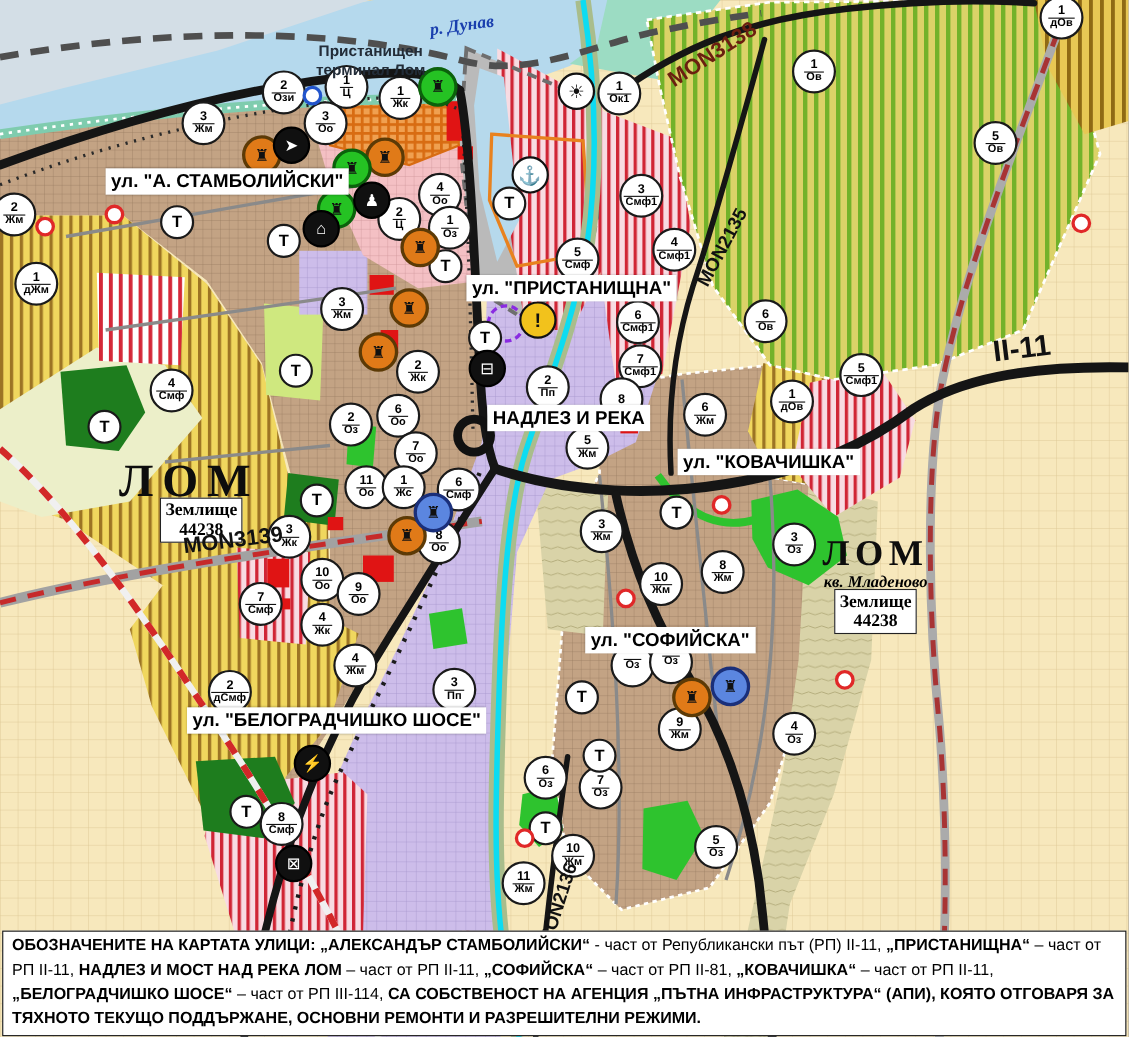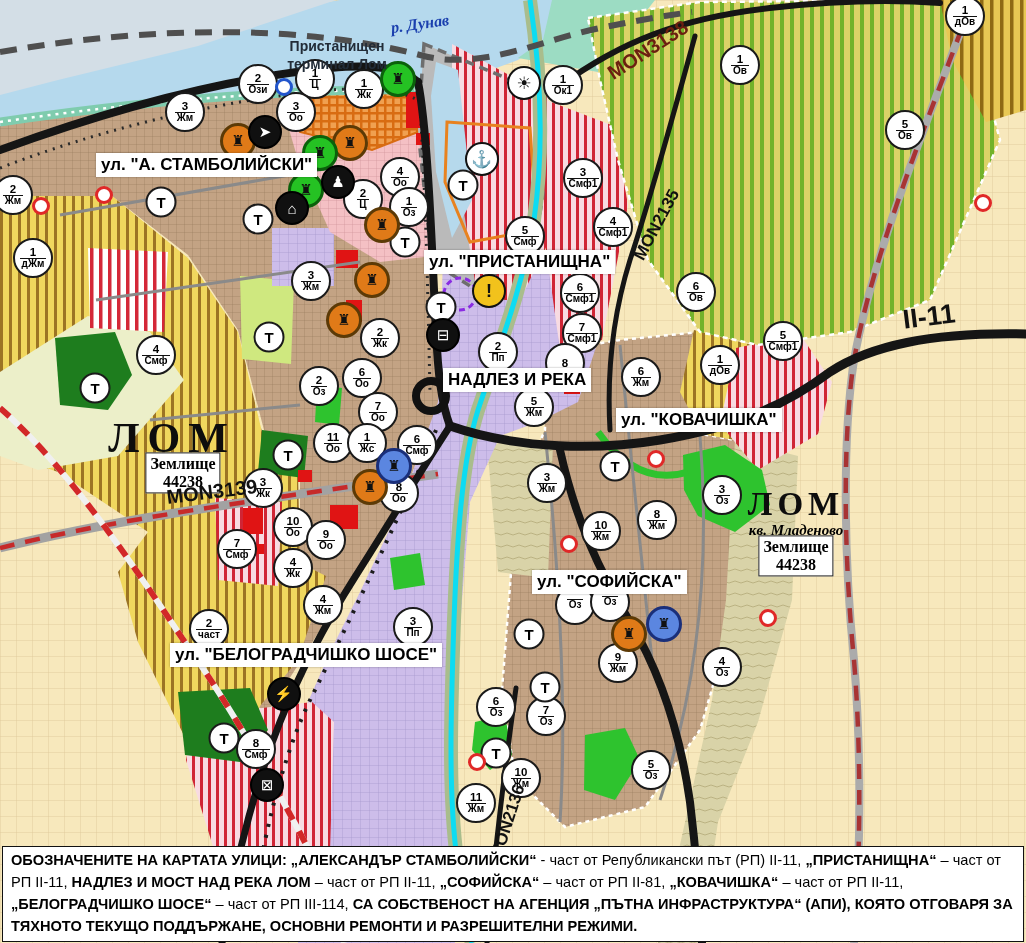--- a/index.html
+++ b/index.html
@@ -291,21 +291,21 @@
       <div class="zc" style="left: 293px; top: 568px;">
         <b>4</b>
         <span>Жк</span>
       </div>
       <div class="zc" style="left: 323px; top: 605px;">
         <b>4</b>
         <span>Жм</span>
       </div>
       <div class="zc" style="left: 209px; top: 629px;">
         <b>2</b>
-        <span>част</span>
+        <span>дСмф</span>
       </div>
       <div class="zc" style="left: 413px; top: 627px;">
         <b>3</b>
         <span>Пп</span>
       </div>
       <div class="zc" style="left: 256px; top: 749px;">
         <b>8</b>
         <span>Смф</span>
       </div>
       <div class="zc" style="left: 563px; top: 85px;">

